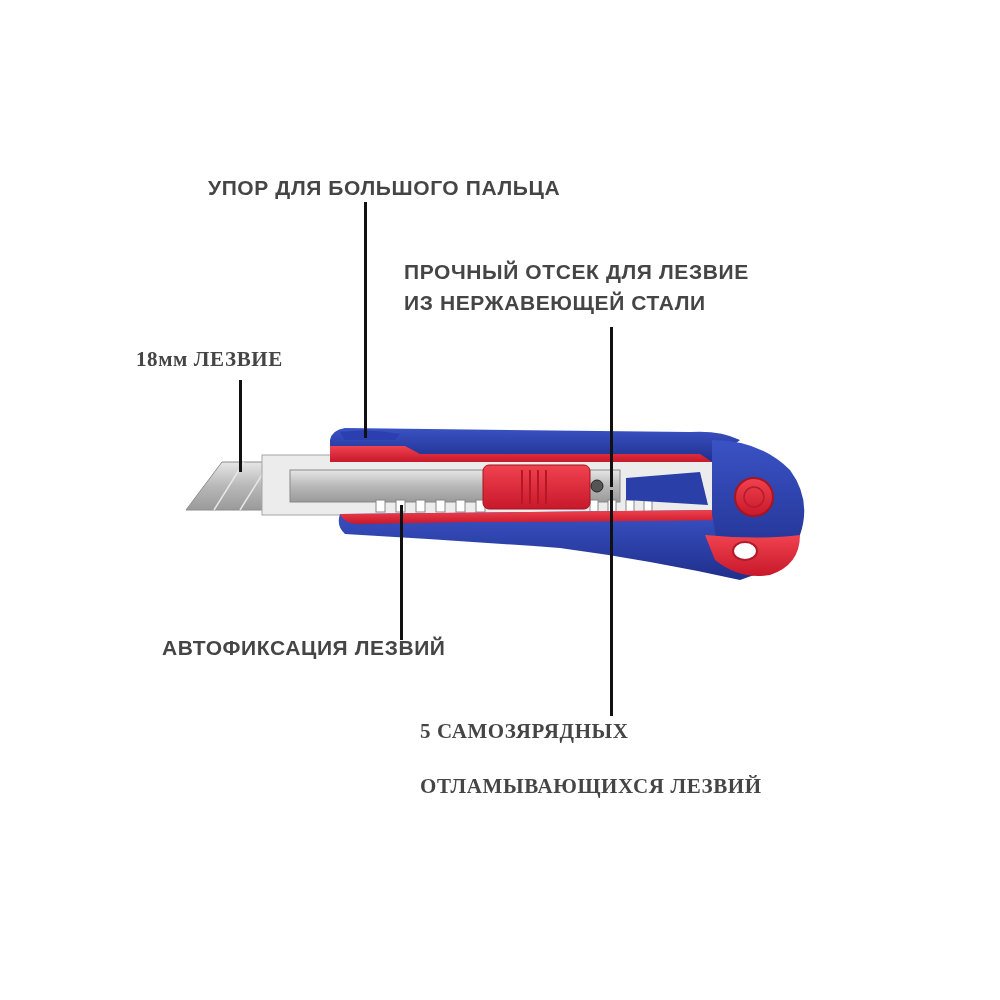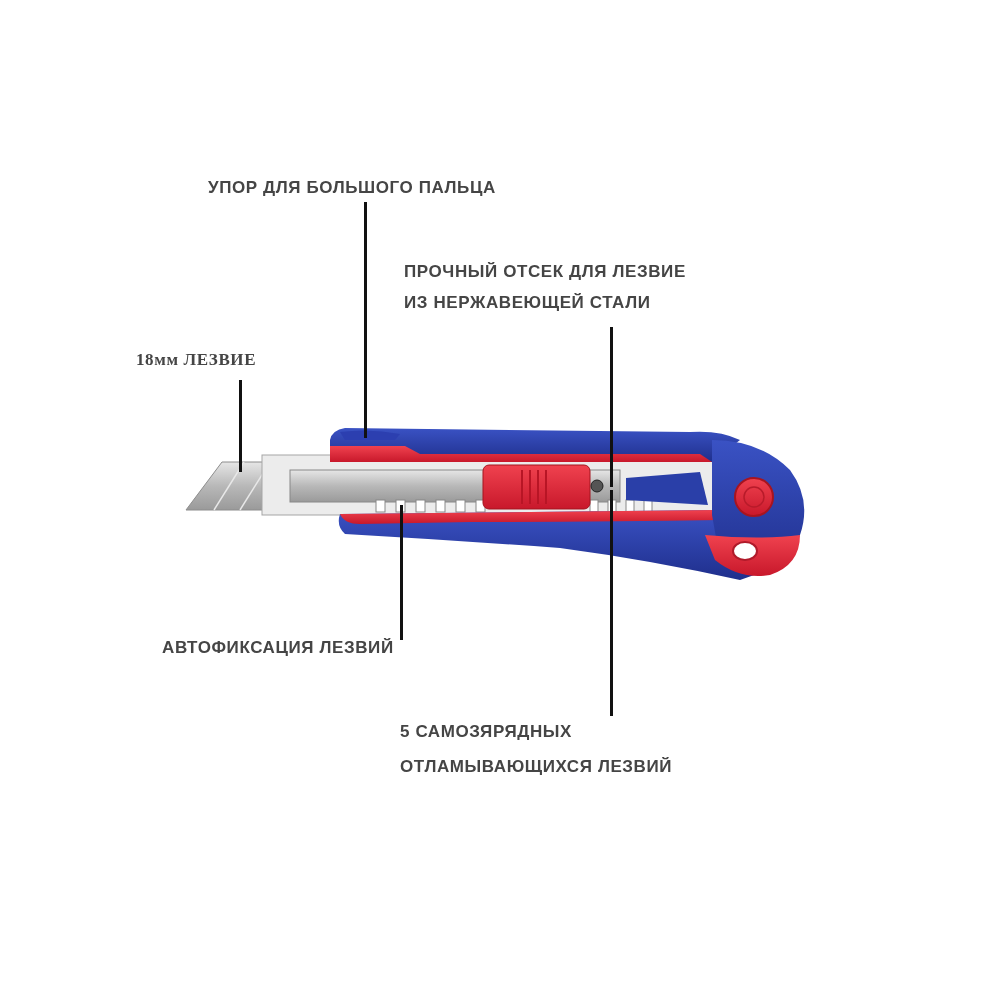--- a/index.html
+++ b/index.html
@@ -1,39 +1,39 @@
 <!DOCTYPE html>
 <html><head>
 <meta charset="utf-8">
 <style>
   html, body { margin:0; padding:0; background:#ffffff; }
   body { width:1000px; height:1000px; position:relative; overflow:hidden;
          font-family:"Liberation Sans", sans-serif; }
-  .label { position:absolute; color:#454545; font-weight:bold; font-size:17px;
+  .label { position:absolute; color:#454545; font-weight:bold; font-size:21px;
            letter-spacing:0.6px; line-height:31px; white-space:nowrap; }
   .leader { position:absolute; width:3px; background:#111111; }
   #knife { position:absolute; left:0; top:0; width:1000px; height:1000px; }
 </style>
 </head>
 <body>
 
 <div class="label" style="left:208px; top:172px;">УПОР ДЛЯ БОЛЬШОГО ПАЛЬЦА</div>
 
 <div class="label" style="left:404px; top:256px;">
   <div>ПРОЧНЫЙ ОТСЕК ДЛЯ ЛЕЗВИЕ</div>
   <div style="">ИЗ НЕРЖАВЕЮЩЕЙ СТАЛИ</div>
 </div>
 
 <div class="label" style="left:136px; top:344px;font-family:Liberation Serif, serif;">18мм ЛЕЗВИЕ</div>
 
 <div class="label" style="left:162px; top:632px;">АВТОФИКСАЦИЯ ЛЕЗВИЙ</div>
 
-<div class="label" style="left:400px; top:716px;">
+<div class="label" style="left:420px; top:716px;font-family:Liberation Serif, serif;">
   <div>5 САМОЗЯРЯДНЫХ</div>
-  <div style="margin-top:4px;">ОТЛАМЫВАЮЩИХСЯ ЛЕЗВИЙ</div>
+  <div style="margin-top:24px;">ОТЛАМЫВАЮЩИХСЯ ЛЕЗВИЙ</div>
 </div>
 
 <svg id="knife" viewBox="0 0 1000 1000" xmlns="http://www.w3.org/2000/svg">
   <defs>
     <linearGradient id="steel" x1="0" y1="0" x2="0" y2="1">
       <stop offset="0" stop-color="#e6e6e6"></stop>
       <stop offset="0.5" stop-color="#b8b8b8"></stop>
       <stop offset="1" stop-color="#9a9a9a"></stop>
     </linearGradient>
     <linearGradient id="blueg" x1="0" y1="0" x2="0" y2="1">

